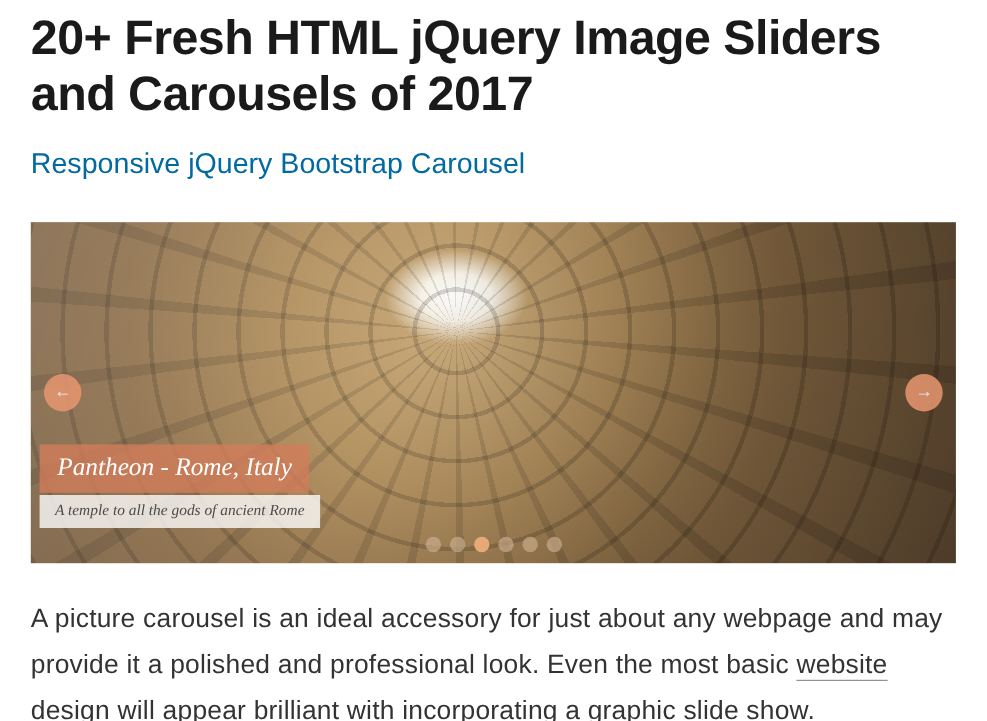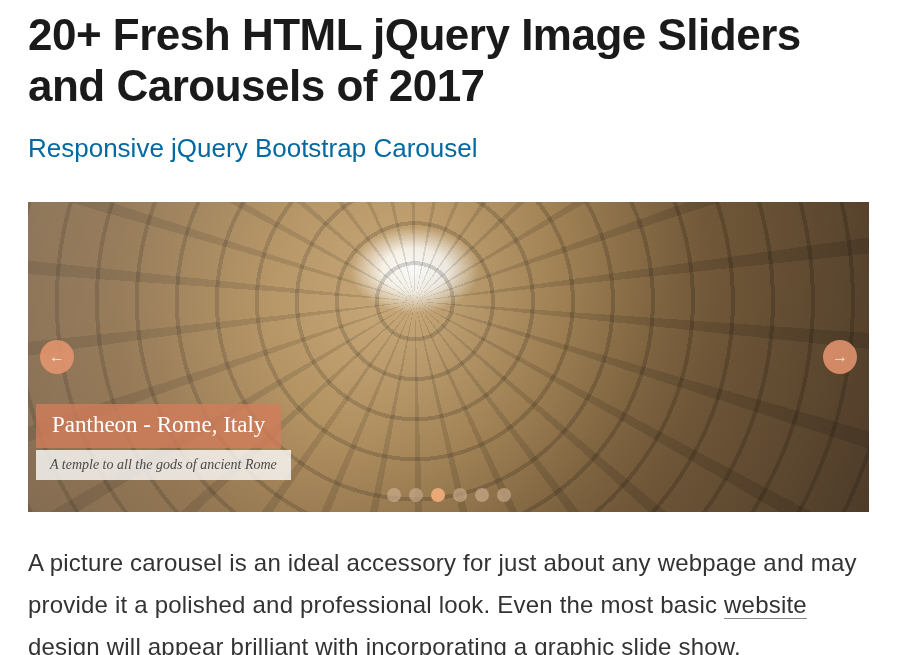--- a/index.html
+++ b/index.html
@@ -82,20 +82,21 @@
       position: absolute;
       left: 8px;
       bottom: 32px;
       z-index: 10;
     }
     .caption-title {
       background: rgba(210, 125, 90, 0.8);
       color: #ffffff;
       font-family: Georgia, "Times New Roman", serif;
       font-size: 23px;
+      font-style: italic;
       padding: 8px 16px 10px 16px;
       display: inline-block;
     }
     .caption-sub {
       background: rgba(255, 255, 255, 0.78);
       color: #4a4a4a;
       font-family: Georgia, "Times New Roman", serif;
       font-size: 14px;
       font-style: italic;
       padding: 7px 14px;

